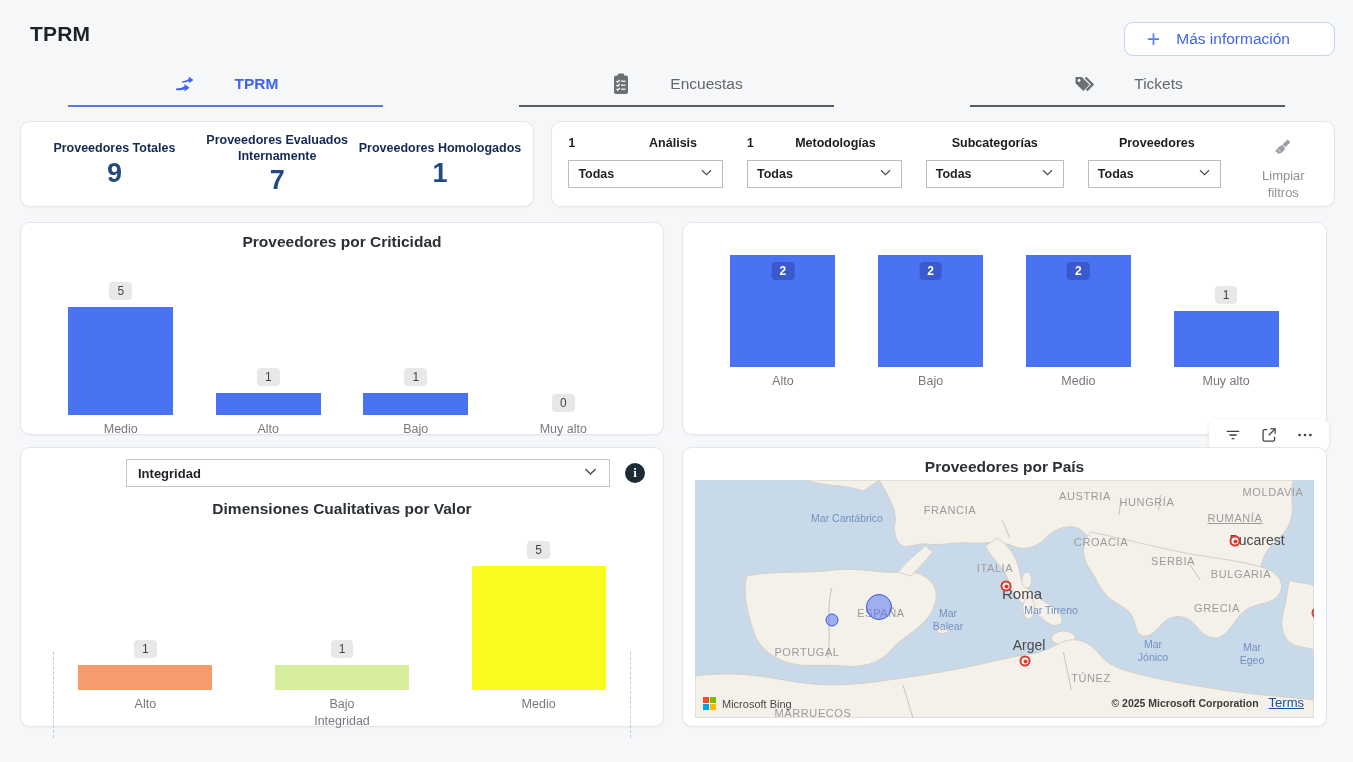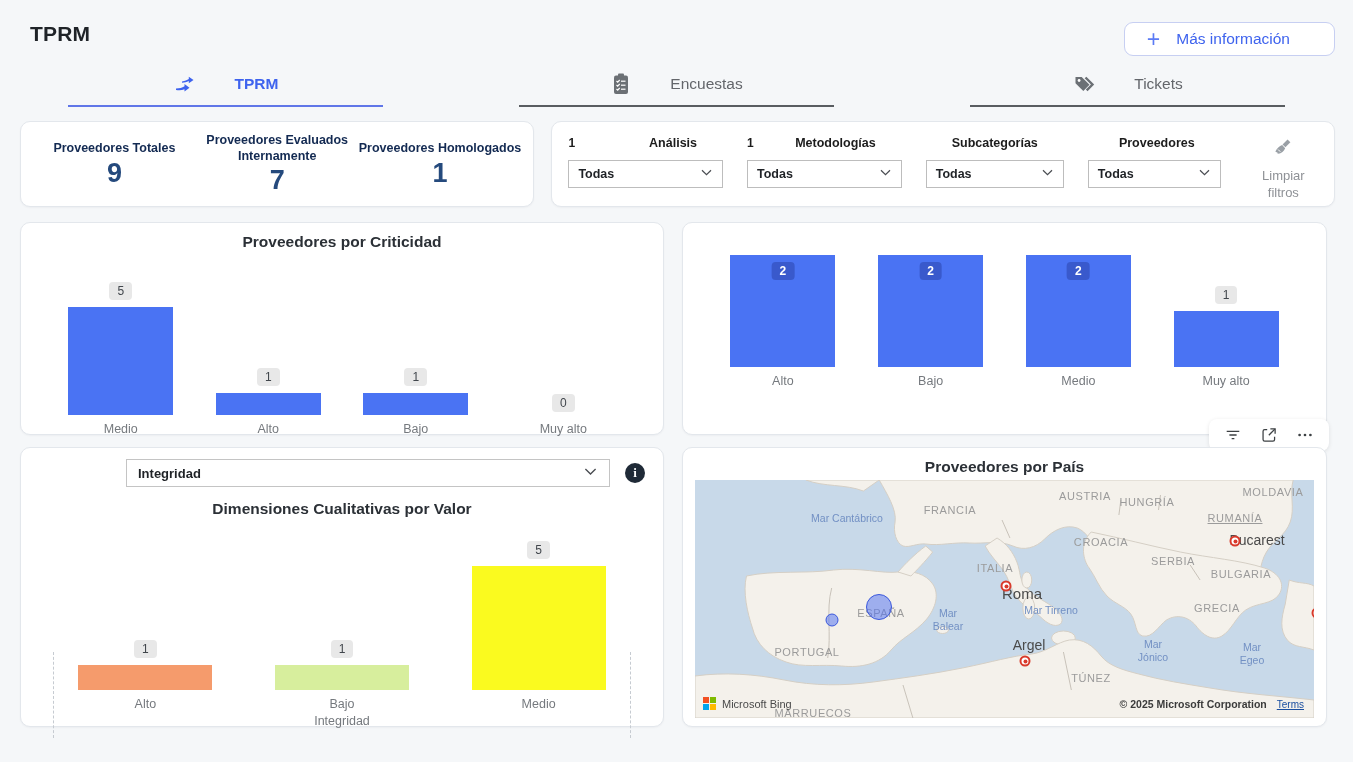--- a/index.html
+++ b/index.html
@@ -81,21 +81,21 @@
   .marker { position:absolute; transform:translate(-50%,-50%); width:11px; height:11px; border-radius:50%; background:#fff; border:2px solid #D93A2B; }
   .marker::after { content:""; position:absolute; left:50%; top:50%; width:4px; height:4px; border-radius:50%; background:#D93A2B; transform:translate(-50%,-50%); }
   .bubble { position:absolute; transform:translate(-50%,-50%); border-radius:50%; background:rgba(88,118,240,.55); border:1.5px solid #3B58DC; }
   .bing-logo { position:absolute; left:8px; bottom:8px; display:flex; align-items:center; gap:6px; }
   .bing-squares { display:grid; grid-template-columns:6px 6px; grid-template-rows:6px 6px; gap:1px; }
   .bing-squares i:nth-child(1){background:#F25022}.bing-squares i:nth-child(2){background:#7FBA00}
   .bing-squares i:nth-child(3){background:#00A4EF}.bing-squares i:nth-child(4){background:#FFB900}
   .bing-text { font-size:11px; color:#4A4A4A; }
   .map-attrib { position:absolute; right:10px; bottom:8px; display:flex; gap:10px; align-items:center; }
   .copyright { font-size:10.5px; color:#3B3B3B; font-weight:bold; }
-  .terms-link { font-size:10px; color:#1B4FA0; text-decoration:underline; cursor:pointer; }
+  .terms-link { font-size:13px; color:#1B4FA0; text-decoration:underline; cursor:pointer; }
 </style>
 </head>
 <body>
 
 <div class="page">
 
   <div class="header">
     <div class="page-title">TPRM</div>
     <button class="more-info-btn">
       <span class="plus-glyph">+</span>

